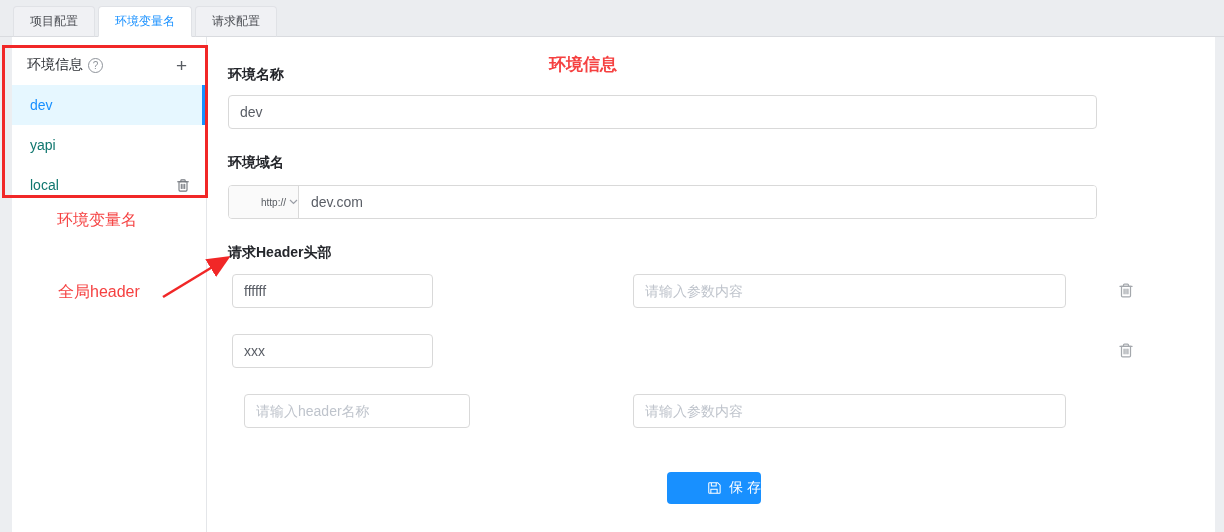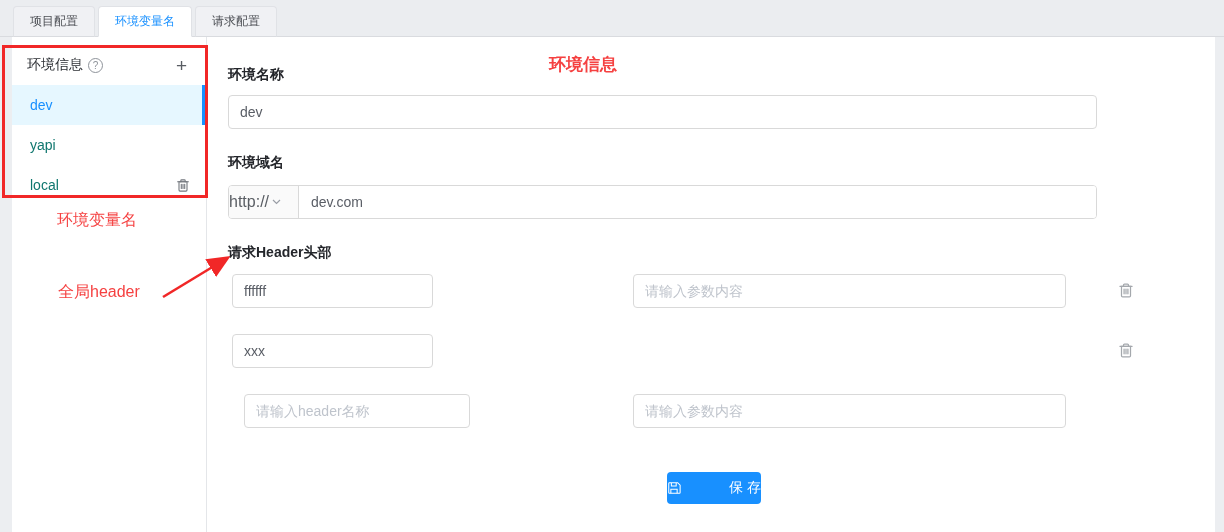--- a/index.html
+++ b/index.html
@@ -46,32 +46,32 @@
   
   .form-label { position:absolute; font-size:14px; font-weight:700; color:#24262b; white-space:nowrap; }
   .txt-input { position:absolute; height:34px; border:1px solid #d9d9d9; border-radius:4px;
                font-size:14px; color:#5a5e66; padding:0 11px; background:#fff; outline:none;
                font-family:"Liberation Sans","DejaVu Sans",sans-serif; }
   .txt-input::placeholder { color:#bfc4cc; }
 
   .domain-group { position:absolute; left:228px; top:185px; width:869px; height:34px;
                   display:flex; border:1px solid #d9d9d9; border-radius:4px; overflow:hidden; background:#fff; }
   .domain-addon { width:70px; background:#fafafa; border-right:1px solid #d9d9d9;
-                  display:flex; align-items:center; justify-content:flex-start; gap:3px;
-                  font-size:16px; color:#595d63; cursor:pointer; }
+                  display:flex; align-items:center; justify-content:flex-end; gap:3px;
+                  font-size:10px; color:#595d63; cursor:pointer; }
   .domain-input { flex:1; border:none; outline:none; font-size:14px; color:#5a5e66; padding:0 12px;
                   font-family:"Liberation Sans","DejaVu Sans",sans-serif; }
 
   .trash { width:18px; height:19px; color:#a4a8ad; cursor:pointer; display:inline-block; }
   .trash svg { width:100%; height:100%; display:block; }
   .row-trash { position:absolute; left:1117px; }
 
   .save-btn { position:absolute; left:667px; top:472px; width:94px; height:32px;
               background:#1890ff; border:none; border-radius:4px; color:#fff;
-              font-size:14px; display:flex; align-items:center; justify-content:space-between;
+              font-size:14px; display:flex; align-items:center; justify-content:flex-end;
               gap:8px; cursor:pointer; font-family:"Liberation Sans","DejaVu Sans",sans-serif; }
 </style>
 </head>
 <body>
 
 <div id="app">
 
   <div class="tabbar">
     <div class="tab">项目配置</div>
     <div class="tab active">环境变量名</div>

